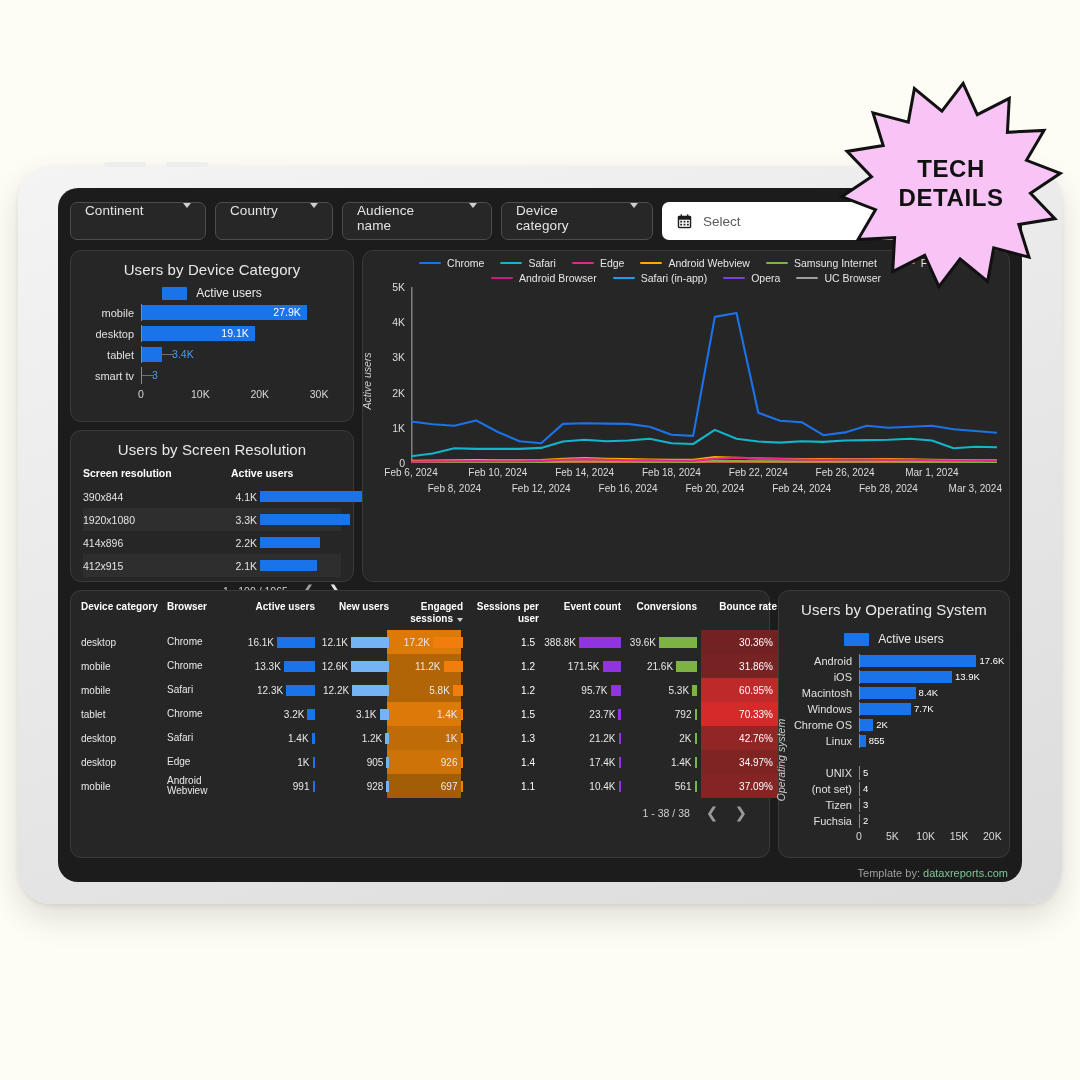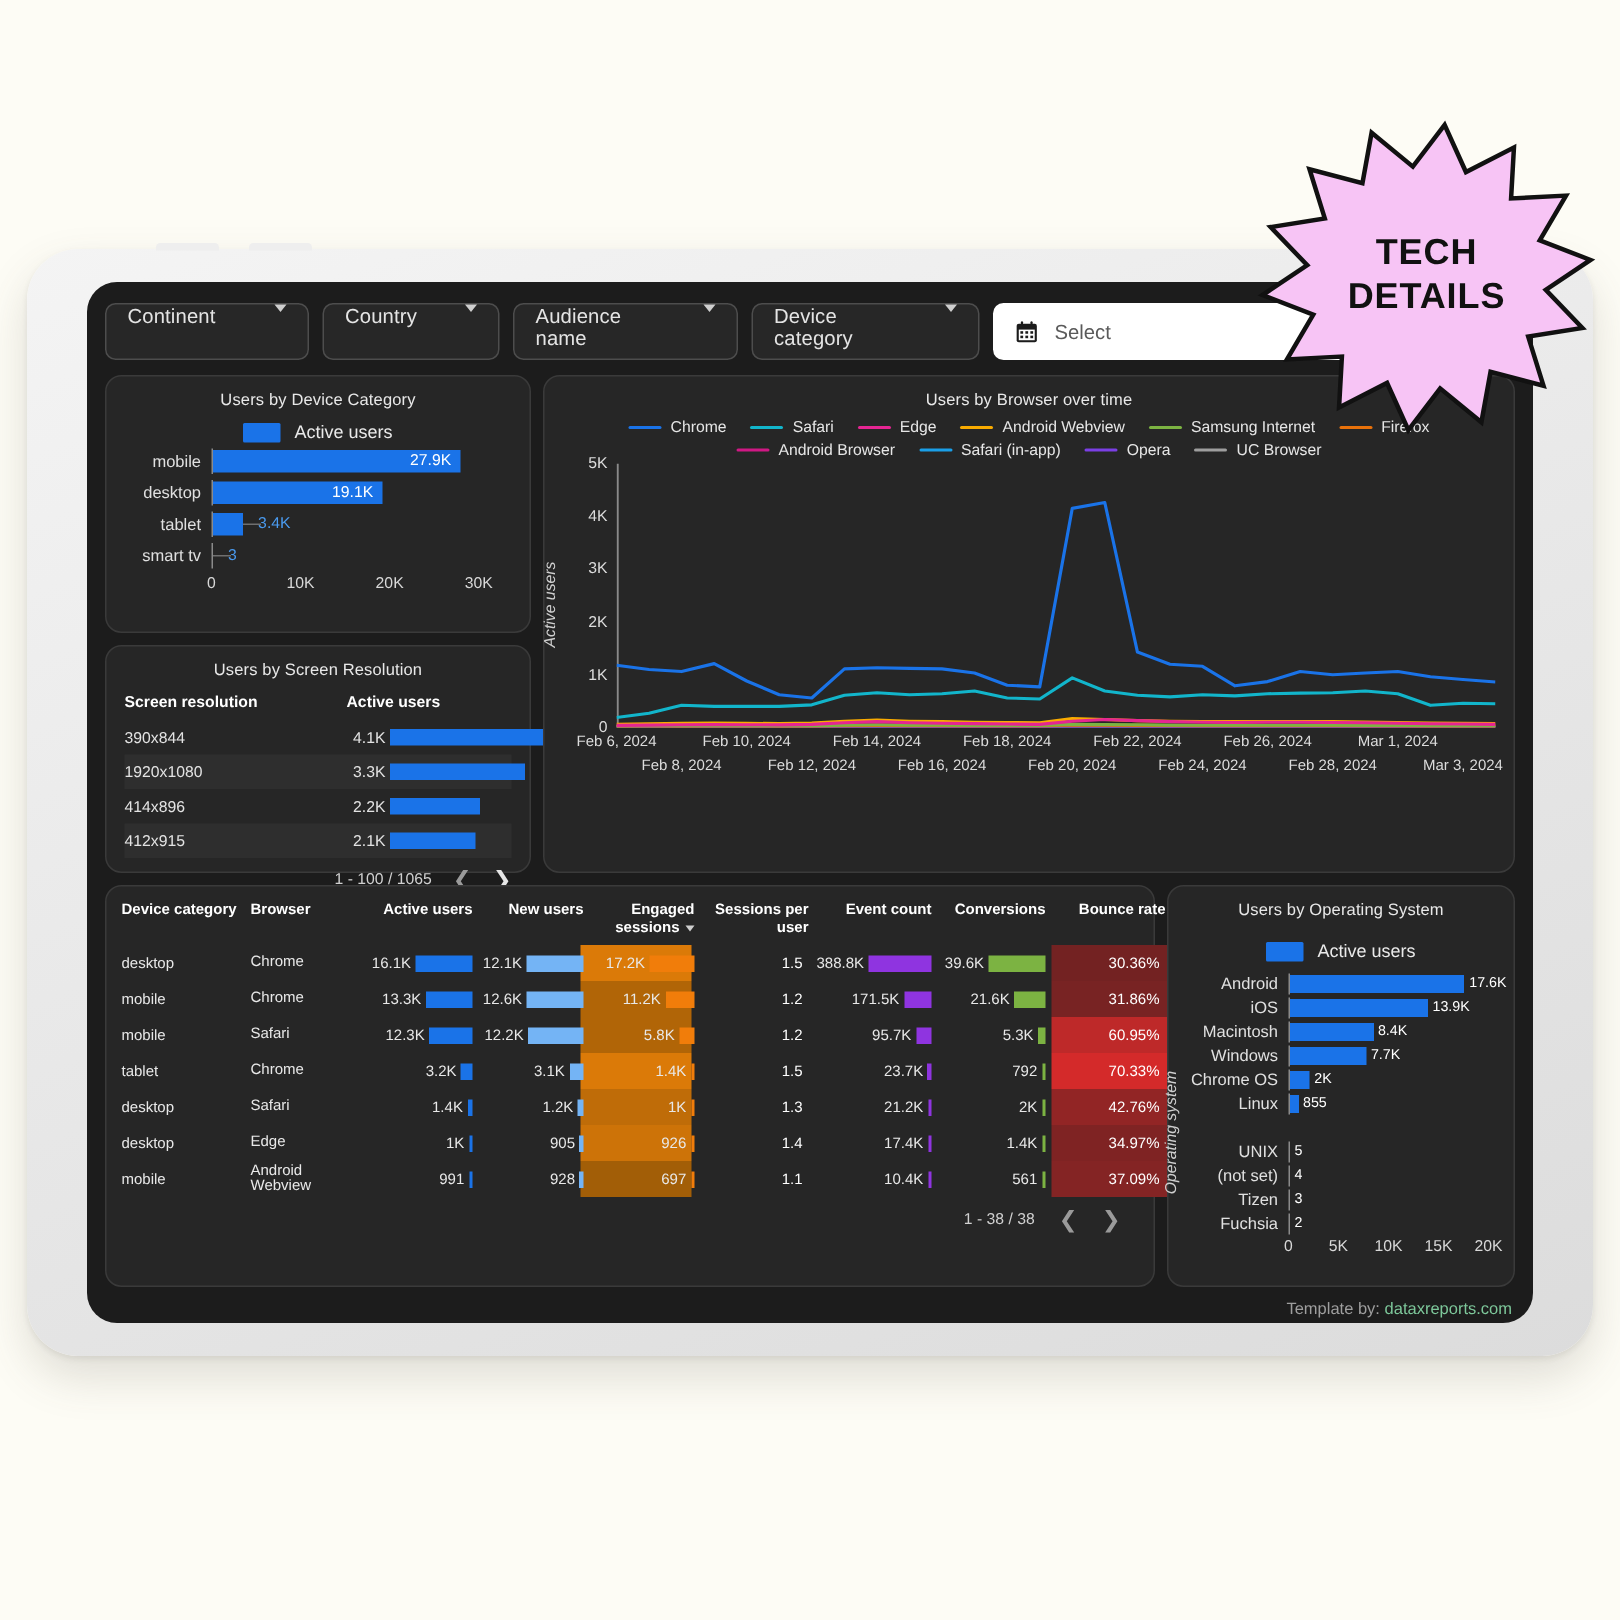--- a/index.html
+++ b/index.html
@@ -75,21 +75,21 @@
 
   
   .card {
     background: #262626;
     border: 1px solid #3a3a3a;
     border-radius: 11px;
     position: absolute;
   }
   .card-title {
     text-align: center; color: #e8e8e8;
-    font-size: 11px; padding-top: 10px; letter-spacing: .1px;
+    font-size: 15px; padding-top: 10px; letter-spacing: .1px;
   }
 
   
   #card-device   { left: 12px;  top: 62px;  width: 284px; height: 172px; }
   #card-res      { left: 12px;  top: 242px; width: 284px; height: 152px; }
   #card-browser  { left: 304px; top: 62px;  width: 648px; height: 332px; }
   #card-table    { left: 12px;  top: 402px; width: 700px; height: 268px; }
   #card-os       { left: 720px; top: 402px; width: 232px; height: 268px; }
 
   
@@ -316,21 +316,20 @@
             </div>
           <div class="res-pager">
             <span>1 - 100 / 1065</span>
             <span class="pager-arrow">❮</span>
             <span class="pager-arrow active">❯</span>
           </div>
         </div>
       </div>
 
       <div class="card" id="card-browser">
-        <div class="card-title">Users by Browser over time</div>
         <div id="browser-legend">
             <div class="blegend-line">
               <span class="blegend-item">
                 <span class="blegend-dash" style="background:#1a73e8"></span>
                 <span>Chrome</span>
               </span>
               <span class="blegend-item">
                 <span class="blegend-dash" style="background:#12b5cb"></span>
                 <span>Safari</span>
               </span>

